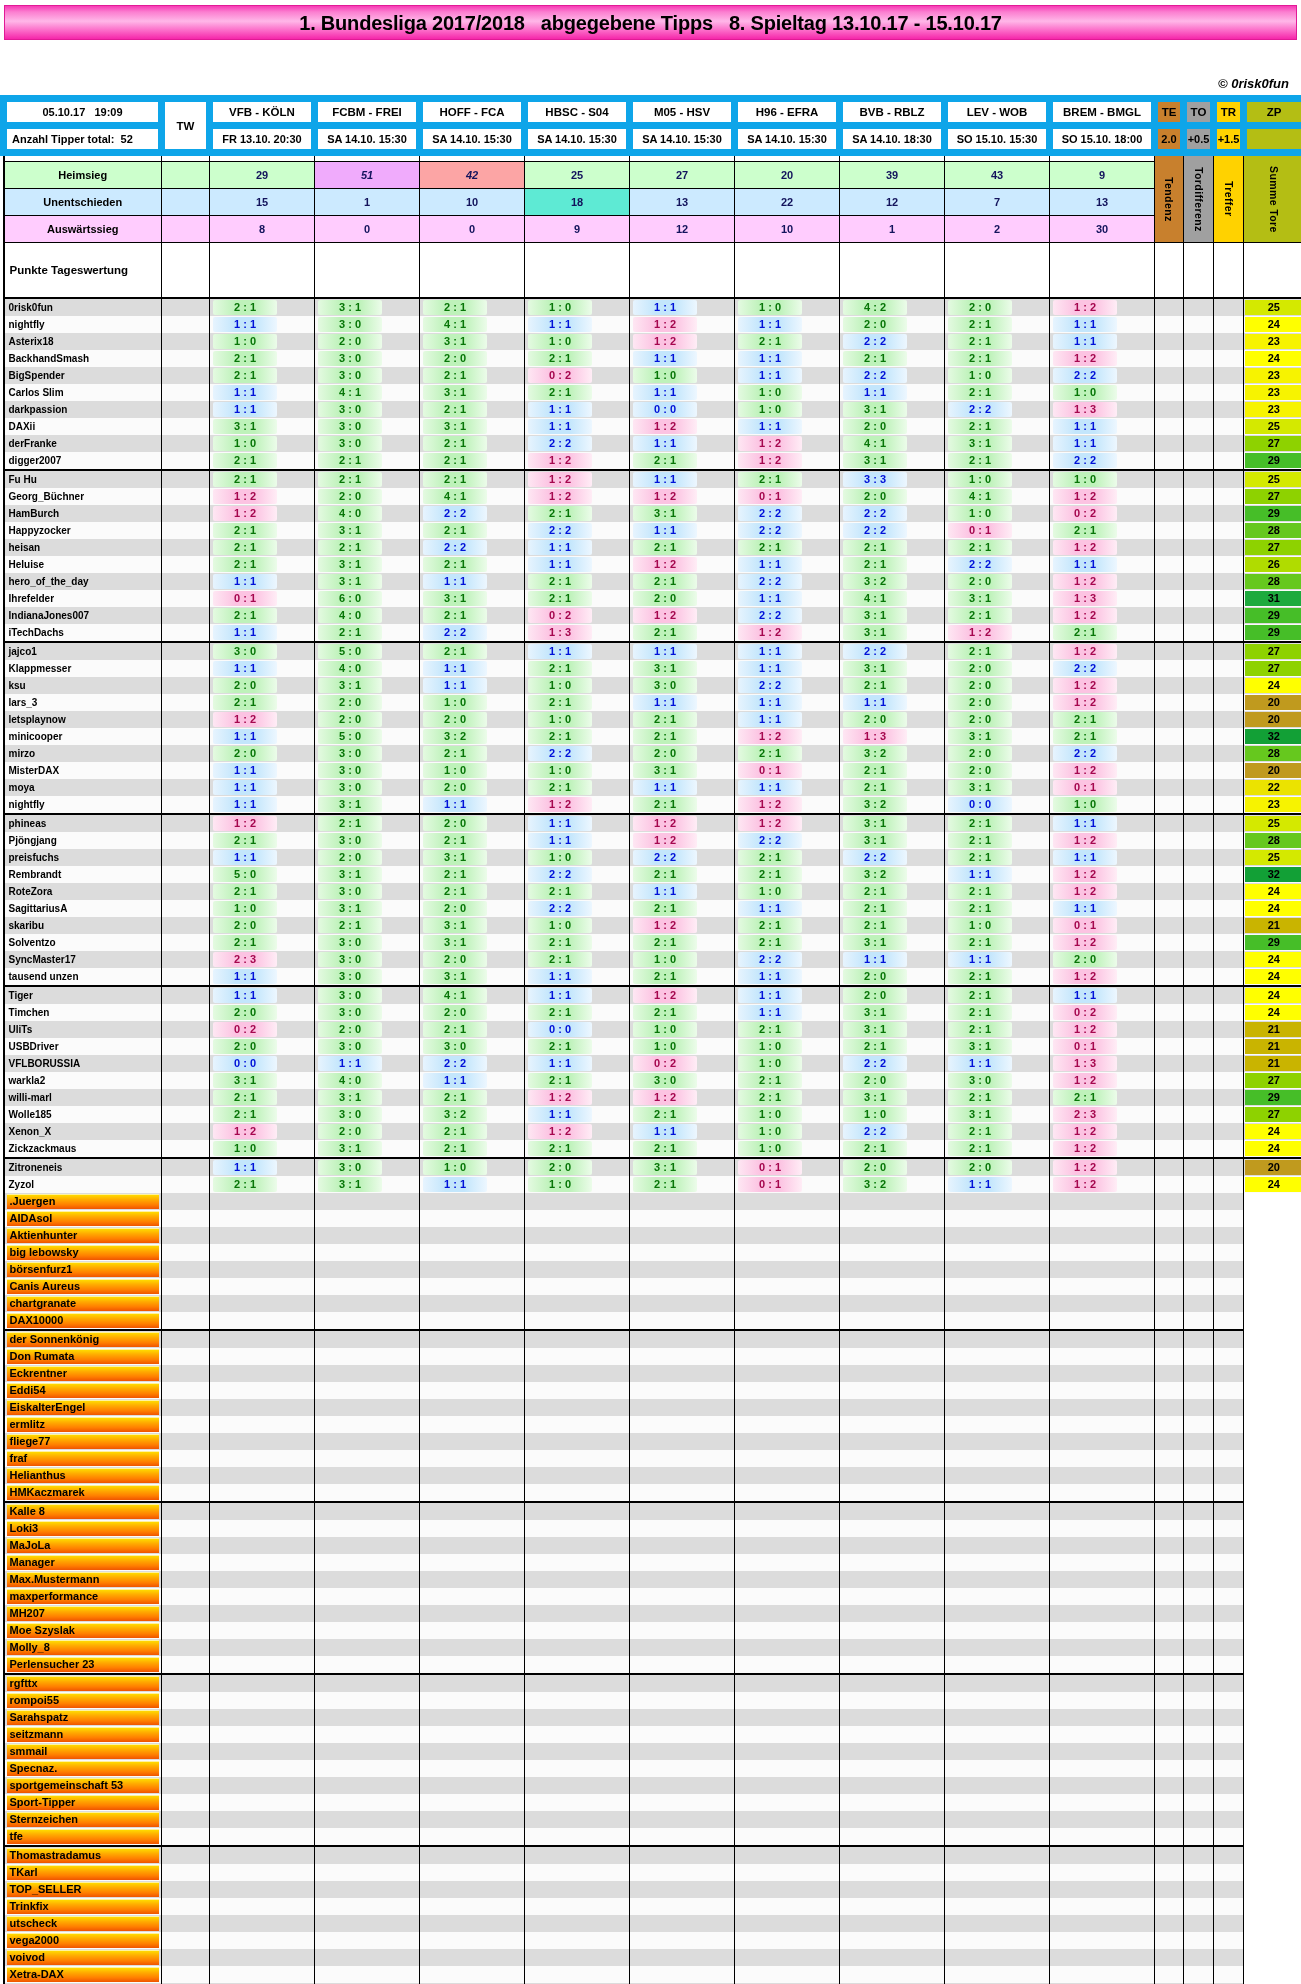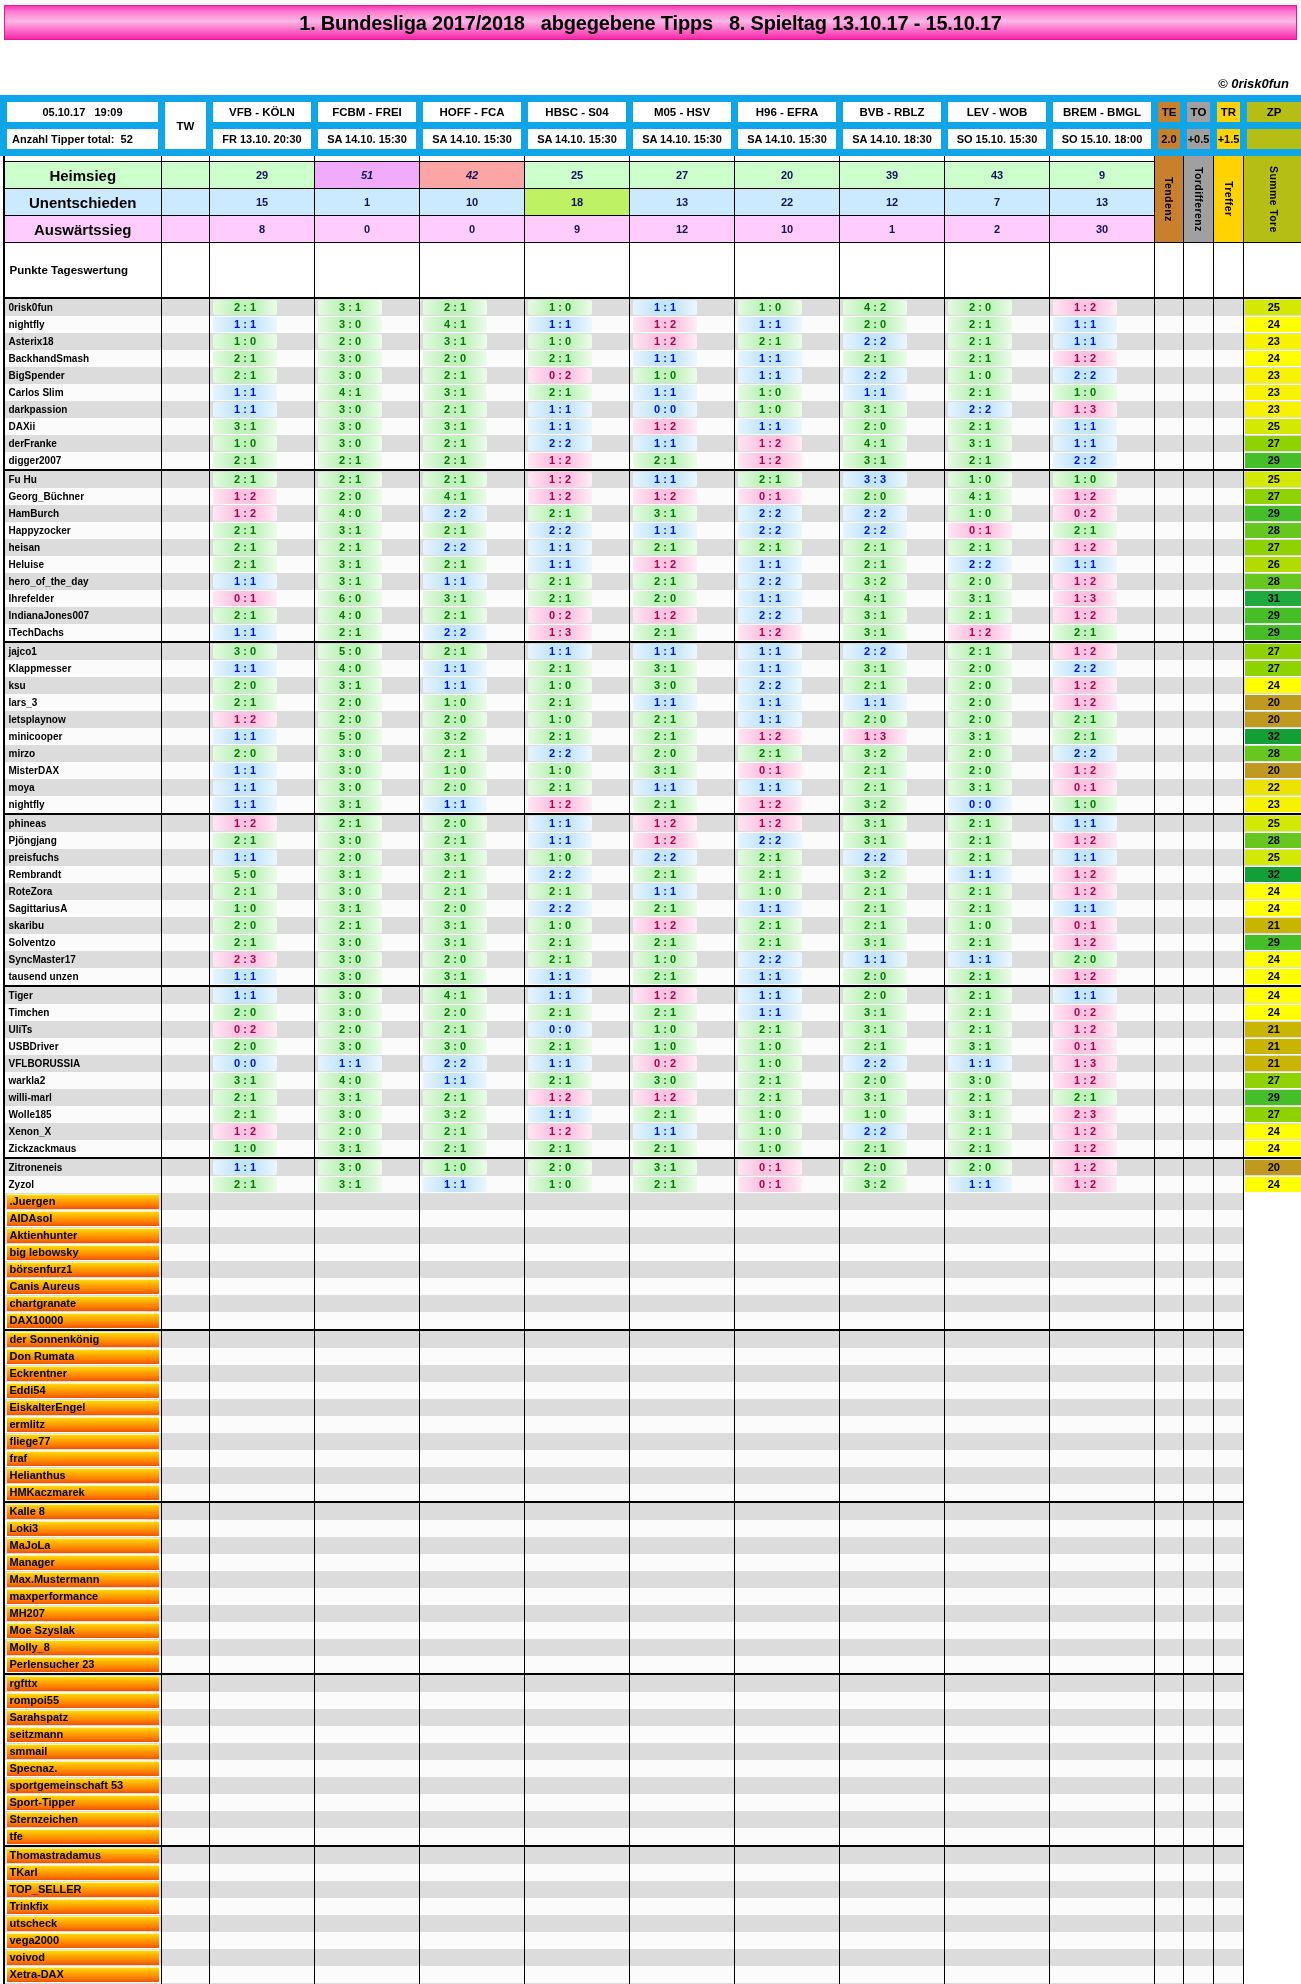--- a/index.html
+++ b/index.html
@@ -20,21 +20,21 @@
   th.kickoff{font-size:11px;}
   th.ts{font-size:11px;white-space:pre;}
   th.anzahl{font-size:11px;text-align:left;padding-left:5px;white-space:pre;}
   th.tw{font-size:11.5px;}
   th.xcode{font-size:11.5px;}
   th.xval{font-size:11px;}
   tr.spacer{height:9px;}
   tr.spacer td{border-left:1px solid #000;border-right:1px solid #000;border-bottom:1px solid #000;background:#fff;}
   tr.summary{height:27px;}
   tr.summary td{border-left:1px solid #000;border-right:1px solid #000;border-bottom:1px solid #000;}
-  tr.summary td.slabel{font-weight:bold;font-size:15px;text-align:center;color:#000;}
+  tr.summary td.slabel{font-weight:bold;font-size:11px;text-align:center;color:#000;}
   tr.summary td.sval{font-weight:bold;font-size:11px;text-align:center;color:#13135c;}
   td.vlabel{writing-mode:vertical-rl;text-align:center;font-weight:bold;font-size:10.5px;
     color:#000;border-left:1px solid #000;border-right:1px solid #000;border-bottom:1px solid #000;letter-spacing:0.4px;}
   tr.points{height:55px;}
   tr.points td{border:1px solid #000;border-bottom:2px solid #000;background:#fff;}
   tr.points td.plabel{font-weight:bold;font-size:11.5px;text-align:left;padding-left:5px;}
   tr.drow{height:17px;}
   tr.drow td{border-left:1px solid #000;border-right:1px solid #000;}
   tr.gray td{background:#dcdcdc;}
   tr.white td{background:#fbfbfb;}
@@ -140,21 +140,21 @@
         <td class="sval" style="background: rgb(204, 255, 204);">39</td>
         <td class="sval" style="background: rgb(204, 255, 204);">43</td>
         <td class="sval" style="background: rgb(204, 255, 204);">9</td>
       </tr>
       <tr class="summary">
         <td class="slabel" style="background: rgb(204, 234, 255);">Unentschieden</td>
         <td style="background: rgb(204, 234, 255);"></td>
         <td class="sval" style="background: rgb(204, 234, 255);">15</td>
         <td class="sval" style="background: rgb(204, 234, 255);">1</td>
         <td class="sval" style="background: rgb(204, 234, 255);">10</td>
-        <td class="sval" style="background: #bef264;">18</td>
+        <td class="sval" style="background: #5eead4;">18</td>
         <td class="sval" style="background: rgb(204, 234, 255);">13</td>
         <td class="sval" style="background: rgb(204, 234, 255);">22</td>
         <td class="sval" style="background: rgb(204, 234, 255);">12</td>
         <td class="sval" style="background: rgb(204, 234, 255);">7</td>
         <td class="sval" style="background: rgb(204, 234, 255);">13</td>
       </tr>
       <tr class="summary">
         <td class="slabel" style="background: rgb(255, 204, 254);">Auswärtssieg</td>
         <td style="background: rgb(255, 204, 254);"></td>
         <td class="sval" style="background: rgb(255, 204, 254);">8</td>

